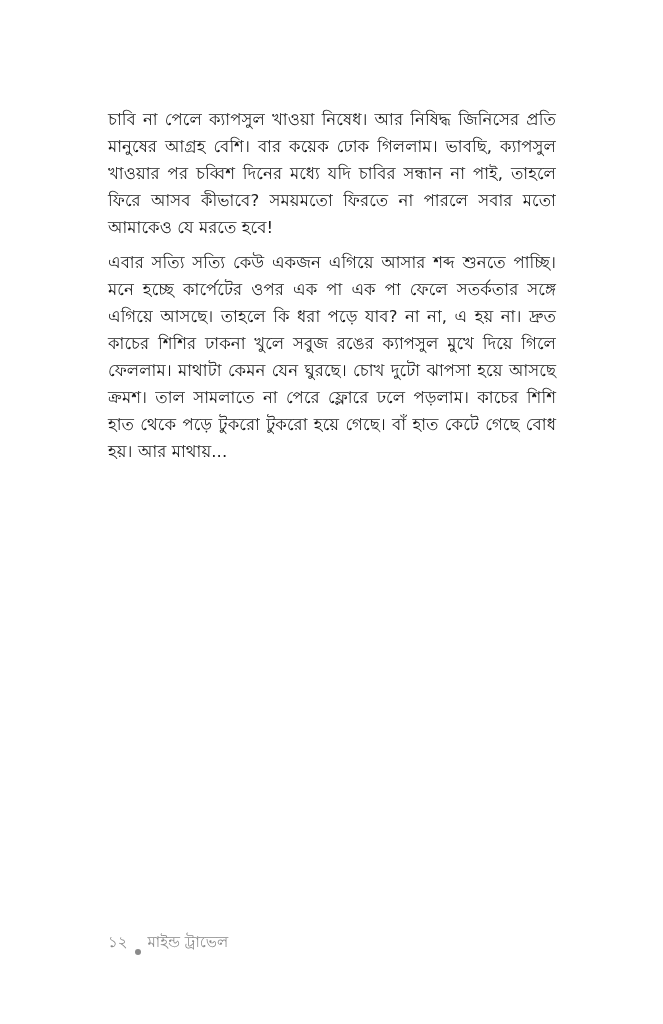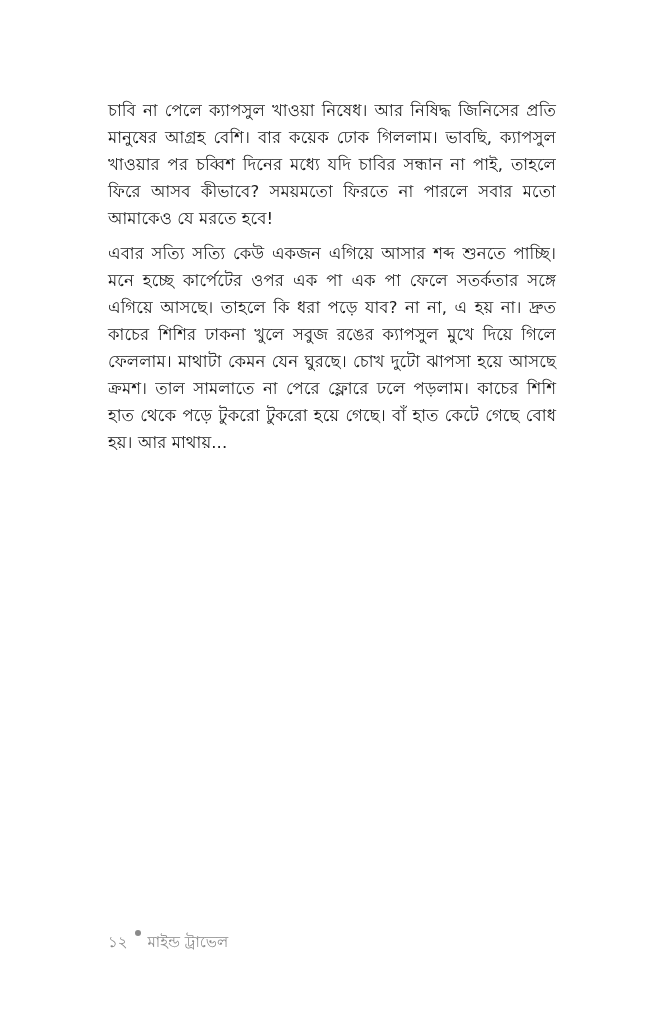--- a/index.html
+++ b/index.html
@@ -11,39 +11,39 @@
       width: 663px;
       height: 1024px;
       position: relative;
       overflow: hidden;
       font-family: "DejaVu Sans", "Liberation Sans", sans-serif;
       color: #1a1a1a;
     }
     .page {
       position: absolute;
       left: 108px;
-      top: 97px;
+      top: 106px;
       width: 448px;
     }
     .para {
       margin: 0 0 8px 0;
       font-size: 16.5px;
       line-height: 27px;
       text-align: justify;
       text-align-last: left;
       letter-spacing: 0.1px;
     }
     .footer {
       position: absolute;
       left: 108px;
       top: 930px;
       font-size: 15px;
       color: #8a8a8a;
       display: flex;
-      align-items: flex-start;
+      align-items: flex-end;
       gap: 7px;
     }
     .bullet {
       display: inline-block;
       width: 6px;
       height: 6px;
       border-radius: 50%;
       background: #8a8a8a;
     }
   </style>

